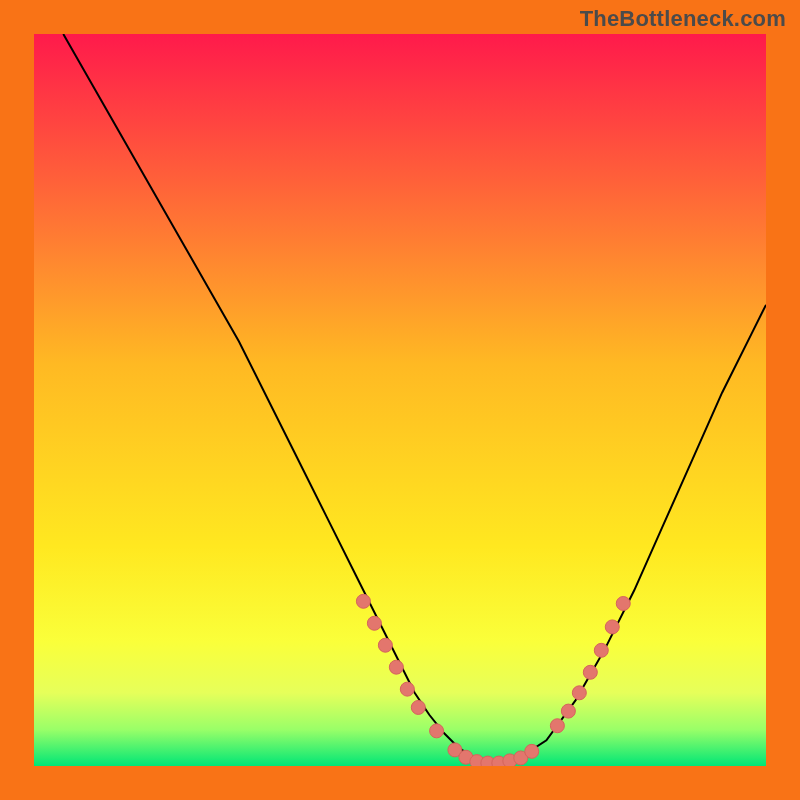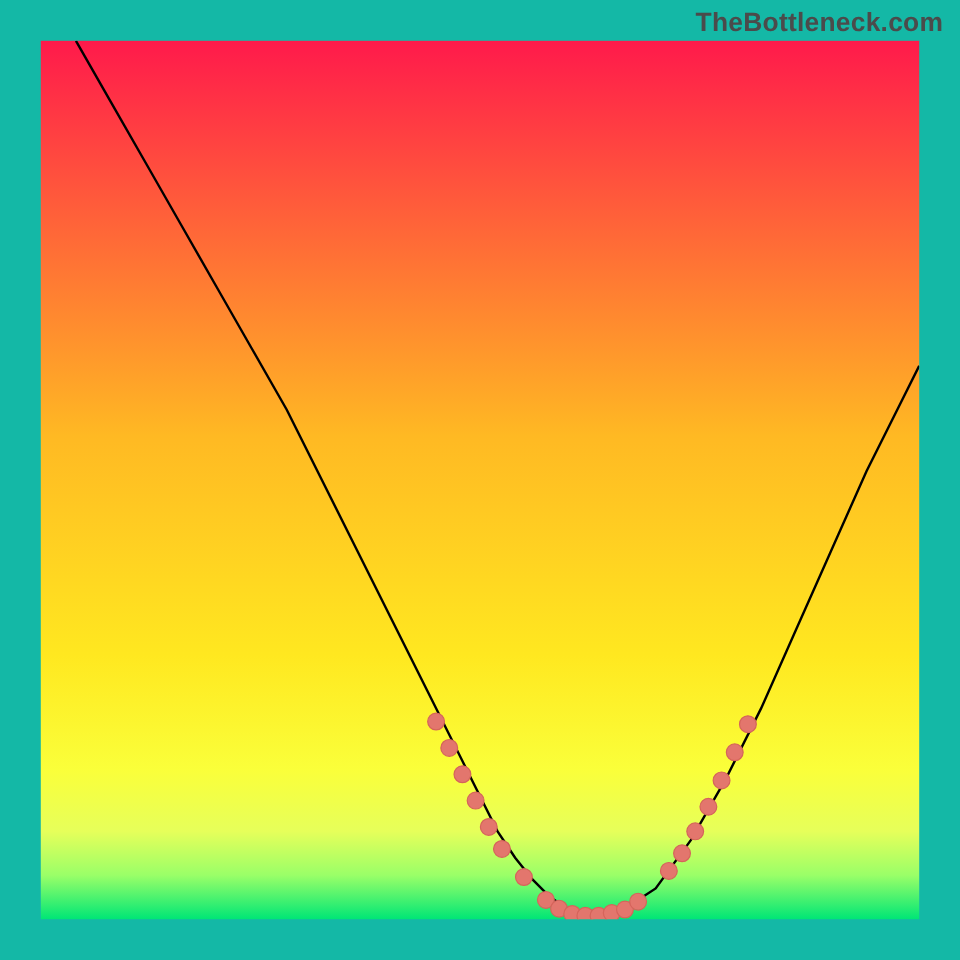--- a/index.html
+++ b/index.html
@@ -1,21 +1,21 @@
 <!DOCTYPE html>
 <html><head>
 <meta charset="utf-8">
 <style>
   * { margin: 0; padding: 0; box-sizing: border-box; }
   html, body { width: 800px; height: 800px; overflow: hidden; background: #000; }
   .stage {
     position: relative;
     width: 800px;
     height: 800px;
-    background: #14b8a6;
+    background: #f97316;
   }
   .watermark {
     position: absolute;
     top: 6px;
     right: 14px;
     font-family: Arial, Helvetica, sans-serif;
     font-size: 22px;
     font-weight: 600;
     color: #4b4b4b;
     letter-spacing: 0.2px;

